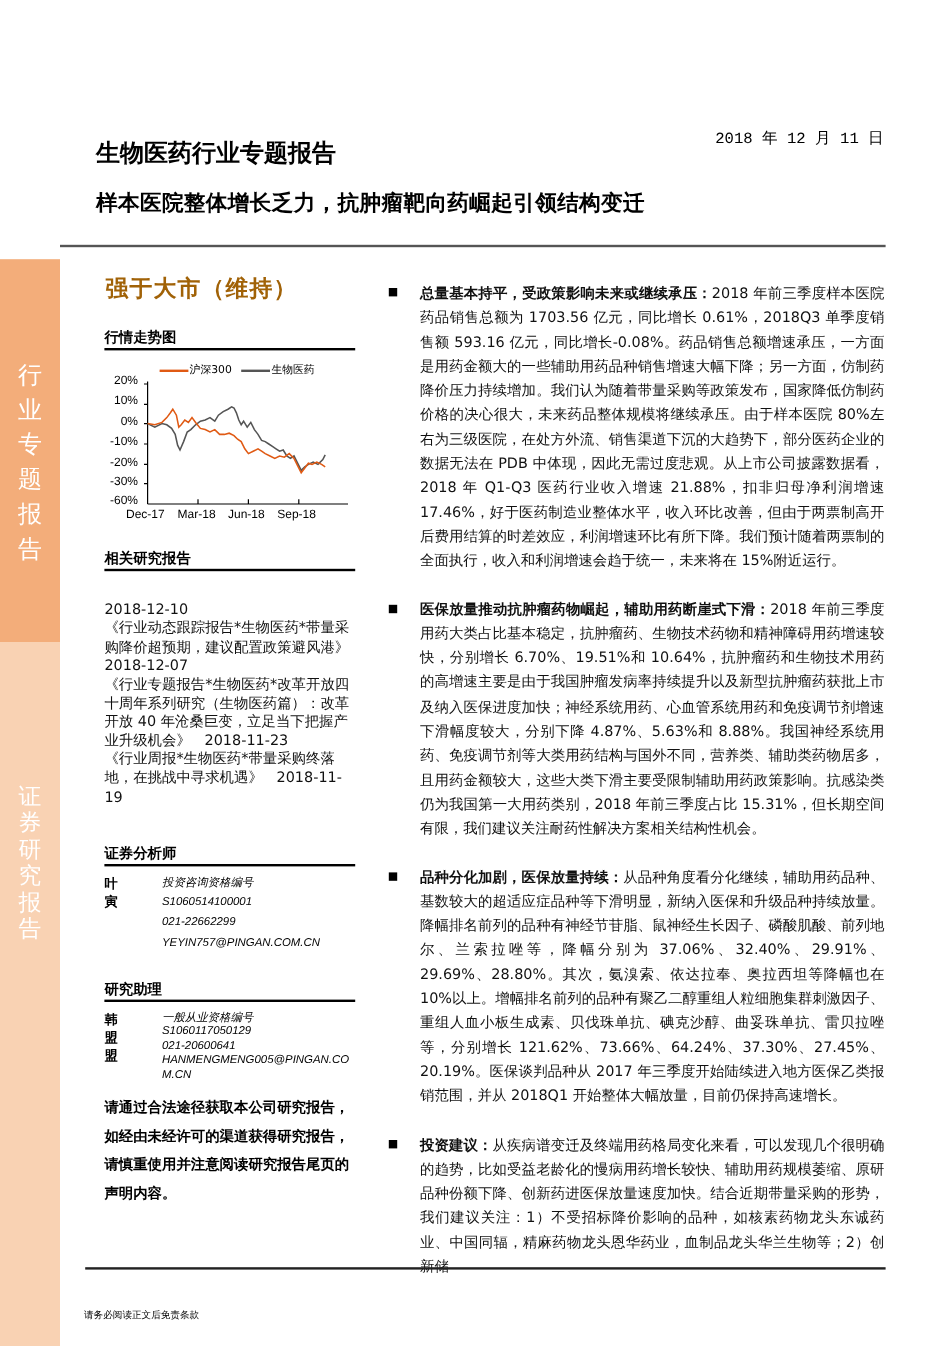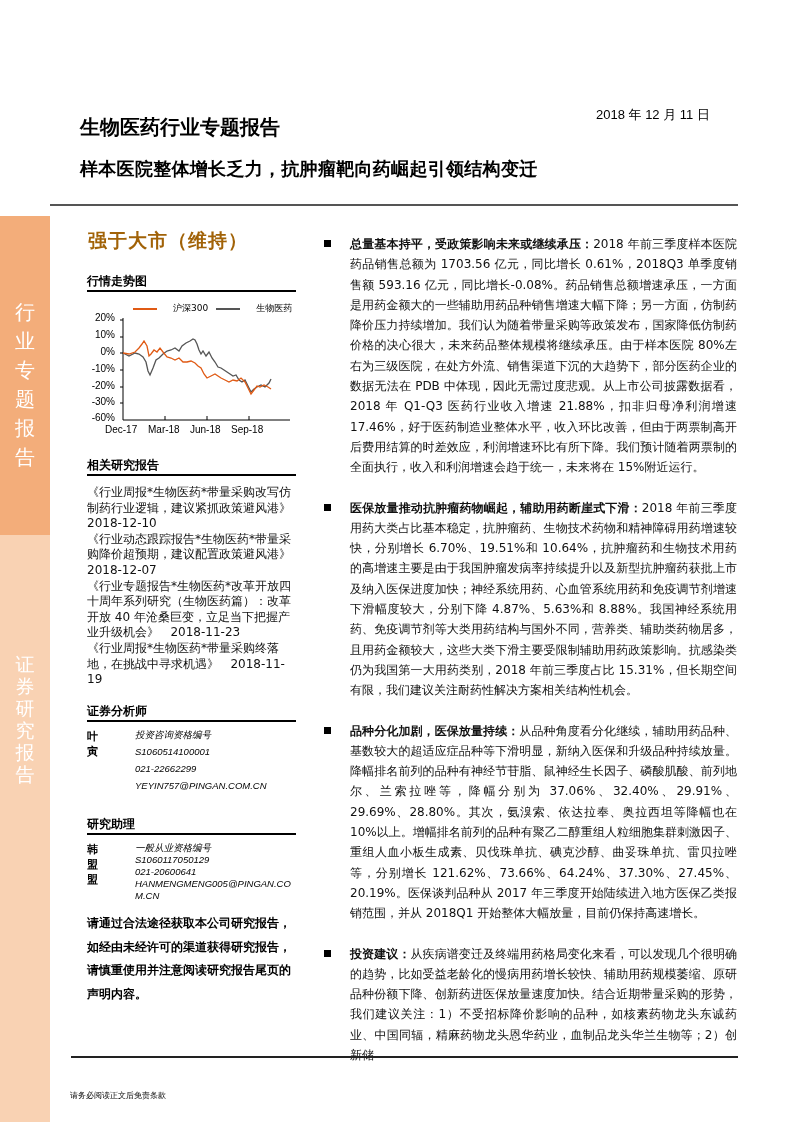--- a/index.html
+++ b/index.html
@@ -19,21 +19,21 @@
   .side-text {
     position: absolute; left: 0; width: 50px; text-align: center;
     color: #ffffff; font-size: 20px; line-height: 24px;
   }
   .side-text span { display: block; }
   .side-text.t1 { top: 298px; line-height: 29px; }
   .side-text.t2 { top: 653px; font-size: 19px; line-height: 22px; }
 
   .date {
     position: absolute; left: 596px; top: 106px; font-size: 13px;
-    font-family: Liberation Sans, sans-serif;
+    font-family: Liberation Mono, monospace;
   }
   .title-sub {
     position: absolute; left: 80px; top: 114px; font-size: 20px; font-weight: bold;
   }
   .title-main {
     position: absolute; left: 80px; top: 157px; font-size: 18px; font-weight: bold;
     letter-spacing: 0.3px;
   }
   .top-rule {
     position: absolute; left: 50px; top: 204px; width: 688px; height: 2px; background: #555;
@@ -45,21 +45,21 @@
   }
   .sec-head {
     position: absolute; left: 87px; font-size: 12px; font-weight: bold;
   }
   .sec-rule {
     position: absolute; left: 87px; width: 209px; height: 2px; background: #000;
   }
 
   .chart { position: absolute; left: 85px; top: 296px; width: 210px; height: 140px; }
   .chart .legend { position: absolute; left: 48px; top: 6px; font-size: 9px; display: flex; gap: 8px; align-items: center; }
-  .legend .item { display: flex; align-items: center; gap: 16px; }
+  .legend .item { display: flex; align-items: center; gap: 1px; }
   .legend .swatch { display: inline-block; width: 24px; height: 2px; }
   .chart .ytick { position: absolute; left: 0; width: 30px; text-align: right; font-size: 10px; font-family: "Liberation Sans", sans-serif; }
   .chart .xtick { position: absolute; top: 128px; font-size: 10px; font-family: "Liberation Sans", sans-serif; }
 
   .related {
     position: absolute; left: 87px; top: 485px; width: 212px; font-size: 12px; line-height: 15.6px;
     color: #111;
   }
   .related .rr { margin: 0; }
 
@@ -149,21 +149,21 @@
   <div class="xtick" style="left:63px">Mar-18</div>
   <div class="xtick" style="left:105px">Jun-18</div>
   <div class="xtick" style="left:146px">Sep-18</div>
 </div>
 
 <div class="sec-head" style="top:457px">相关研究报告</div>
 <div class="sec-rule" style="top:474px"></div>
 
 <div class="related">
   <p class="rr">
-    <span>《行业周报*生物医药*带量采购改写仿制药行业逻辑，建议紧抓政策避风港》</span><br>
+    <br>
     <span>2018-12-10</span>
   </p>
   <p class="rr">
     <span>《行业动态跟踪报告*生物医药*带量采购降价超预期，建议配置政策避风港》</span><br>
     <span>2018-12-07</span>
   </p>
   <p class="rr">
     <span>《行业专题报告*生物医药*改革开放四十周年系列研究（生物医药篇）：改革开放 40 年沧桑巨变，立足当下把握产业升级机会》</span>&nbsp;&nbsp;
     <span>2018-11-23</span>
   </p>

